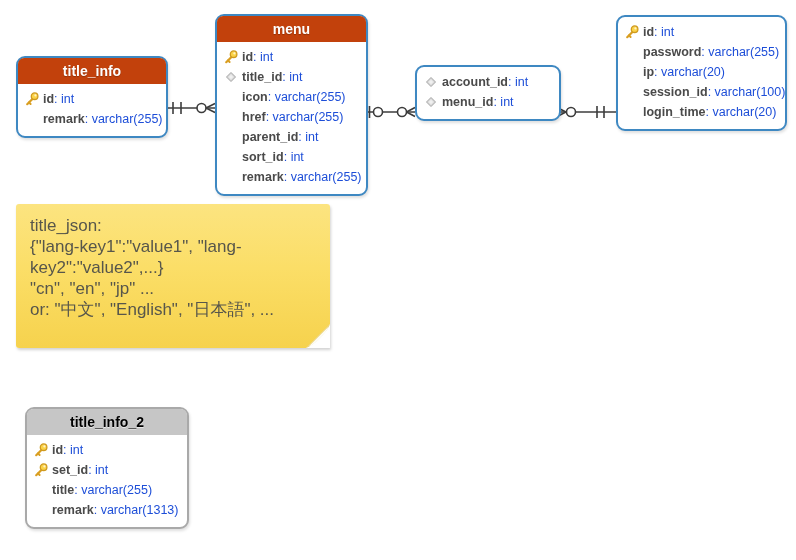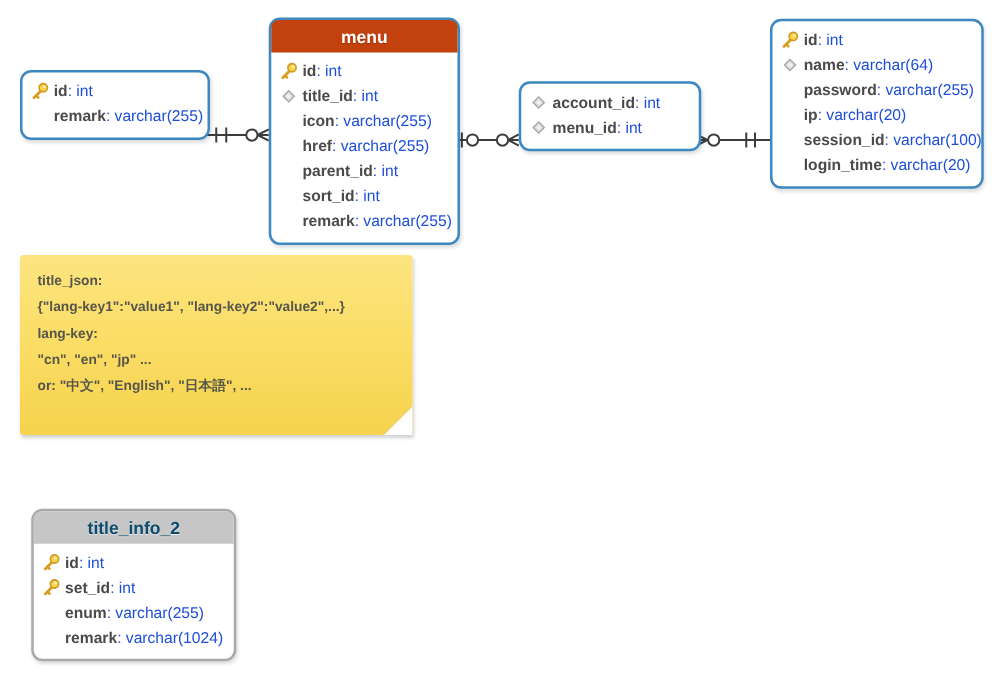--- a/index.html
+++ b/index.html
@@ -13,34 +13,34 @@
     position:absolute; z-index:2; background:#ffffff;
     border:2px solid #3e88c2; border-radius:9px;
     box-shadow:1px 2px 3px rgba(0,0,0,0.13);
   }
   .entity .hdr {
     height:26px; line-height:26px; text-align:center;
     background:#c2410c; color:#ffffff; font-weight:bold; font-size:14px;
     border-radius:6px 6px 0 0; text-shadow:0 1px 1px rgba(0,0,0,0.25);
   }
   .entity.gray { border-color:#a9a9a9; }
-  .entity.gray .hdr { background:#c6c6c6; color:#0c4a6e; text-shadow:0 1px 0 rgba(255,255,255,0.6); }
+  .entity.gray .hdr { background:#c6c6c6; color:#000000; text-shadow:0 1px 0 rgba(255,255,255,0.6); }
   .tbody { padding:5px 6px 7px 6px; }
   .frow { display:flex; align-items:center; height:20px; font-size:12.5px; white-space:nowrap; }
   .ficon { width:16px; height:16px; margin-right:3px; flex:none; }
   .fname { color:#4a4a4a; font-weight:bold; }
   .ftype { color:#1d4ed8; }
   .ftype::before { content:": "; white-space:pre; }
   .note {
     position:absolute; left:16px; top:204px; width:314px; height:144px; z-index:2;
     background:linear-gradient(180deg,#fce480 0%, #fbde67 45%, #f6d24d 100%);
     border-radius:3px 3px 0 3px; box-shadow:1px 2px 3px rgba(0,0,0,0.18);
     padding:11px 14px 0 14px; box-sizing:border-box;
   }
-  .note-line { font-size:11px; color:#57564b; line-height:21px;font-weight:bold; }
+  .note-line { font-size:17px; color:#57564b; line-height:21px; }
   .note-fold { position:absolute; right:0; bottom:0; }
 </style>
 </head>
 <body>
 
 <svg class="wires" width="796" height="560" viewBox="0 0 796 560">
 
   <g stroke="#3c3c3c" stroke-width="1.6" fill="none">
     <line x1="164" y1="108" x2="215" y2="108"></line>
     <line x1="173" y1="102" x2="173" y2="114"></line>
@@ -60,20 +60,21 @@
   <g stroke="#3c3c3c" stroke-width="1.6" fill="none">
     <line x1="557" y1="112" x2="616" y2="112"></line>
     <path d="M566 112 L557 107.5 M566 112 L557 116.5"></path>
     <circle cx="571" cy="112" r="4.5" fill="#ffffff"></circle>
     <line x1="597" y1="106" x2="597" y2="118"></line>
     <line x1="604" y1="106" x2="604" y2="118"></line>
   </g>
 </svg>
 
 <div class="entity" style="left:16px; top:56px; width:148px;">
+  <div class="hdr">title_info</div>
   <div class="tbody">
     <div class="frow">
       <span class="ficon"><svg width="16" height="16" viewBox="0 0 16 16">
             <path d="M9.2 7.2 L3.2 13.2" stroke="#d99e21" stroke-width="2.2" stroke-linecap="round"></path>
             <path d="M5.0 11.4 L6.6 13.0" stroke="#d99e21" stroke-width="2" stroke-linecap="round"></path>
             <circle cx="10.6" cy="5.2" r="3.3" fill="#fbd348" stroke="#cf9a20" stroke-width="1.3"></circle>
             <circle cx="11.4" cy="4.4" r="1.1" fill="#fff3c8"></circle>
           </svg></span>
       <span class="fname">id</span>
         <span class="ftype">int</span>
@@ -160,28 +161,20 @@
   <div class="tbody">
     <div class="frow">
       <span class="ficon"><svg width="16" height="16" viewBox="0 0 16 16">
             <path d="M9.2 7.2 L3.2 13.2" stroke="#d99e21" stroke-width="2.2" stroke-linecap="round"></path>
             <path d="M5.0 11.4 L6.6 13.0" stroke="#d99e21" stroke-width="2" stroke-linecap="round"></path>
             <circle cx="10.6" cy="5.2" r="3.3" fill="#fbd348" stroke="#cf9a20" stroke-width="1.3"></circle>
             <circle cx="11.4" cy="4.4" r="1.1" fill="#fff3c8"></circle>
           </svg></span>
       <span class="fname">id</span>
         <span class="ftype">int</span>
-    </div>
-    <div class="frow">
-      <span class="ficon"><svg width="16" height="16" viewBox="0 0 16 16">
-            <polygon points="8,3.5 12.5,8 8,12.5 3.5,8" fill="#dcdcdc" stroke="#a3a3a3" stroke-width="1"></polygon>
-            <polygon points="8,5.8 10.2,8 8,10.2 5.8,8" fill="#f0f0f0"></polygon>
-          </svg></span>
-      <span class="fname">name</span>
-        <span class="ftype">varchar(64)</span>
     </div>
     <div class="frow">
       <span class="ficon"></span>
       <span class="fname">password</span>
         <span class="ftype">varchar(255)</span>
     </div>
     <div class="frow">
       <span class="ficon"></span>
       <span class="fname">ip</span>
         <span class="ftype">varchar(20)</span>
@@ -195,21 +188,20 @@
       <span class="ficon"></span>
       <span class="fname">login_time</span>
         <span class="ftype">varchar(20)</span>
     </div>
   </div>
 </div>
 
 <div class="note">
   <div class="note-line">title_json:</div>
   <div class="note-line">{"lang-key1":"value1", "lang-key2":"value2",...}</div>
-  <div class="note-line">lang-key:</div>
   <div class="note-line">"cn", "en", "jp" ...</div>
   <div class="note-line">or: "中文", "English", "日本語", ...</div>
   <svg class="note-fold" width="24" height="24" viewBox="0 0 24 24">
     <path d="M24 0 L0 24 L24 24 Z" fill="#ffffff"></path>
     <path d="M24 0 L0 24 C 8 21 21 8 24 0 Z" fill="#e4c24b"></path>
     <path d="M23 2 L2 23 C 10 20 20 10 23 2 Z" fill="#fcfbf3"></path>
   </svg>
 </div>
 
 <div class="entity gray" style="left:25px; top:407px; width:160px;">
@@ -230,22 +222,22 @@
             <path d="M9.2 7.2 L3.2 13.2" stroke="#d99e21" stroke-width="2.2" stroke-linecap="round"></path>
             <path d="M5.0 11.4 L6.6 13.0" stroke="#d99e21" stroke-width="2" stroke-linecap="round"></path>
             <circle cx="10.6" cy="5.2" r="3.3" fill="#fbd348" stroke="#cf9a20" stroke-width="1.3"></circle>
             <circle cx="11.4" cy="4.4" r="1.1" fill="#fff3c8"></circle>
           </svg></span>
       <span class="fname">set_id</span>
         <span class="ftype">int</span>
     </div>
     <div class="frow">
       <span class="ficon"></span>
-      <span class="fname">enum</span>
+      <span class="fname">title</span>
         <span class="ftype">varchar(255)</span>
     </div>
     <div class="frow">
       <span class="ficon"></span>
       <span class="fname">remark</span>
-        <span class="ftype">varchar(1024)</span>
+        <span class="ftype">varchar(1313)</span>
     </div>
   </div>
 </div>
 
 </body></html>

